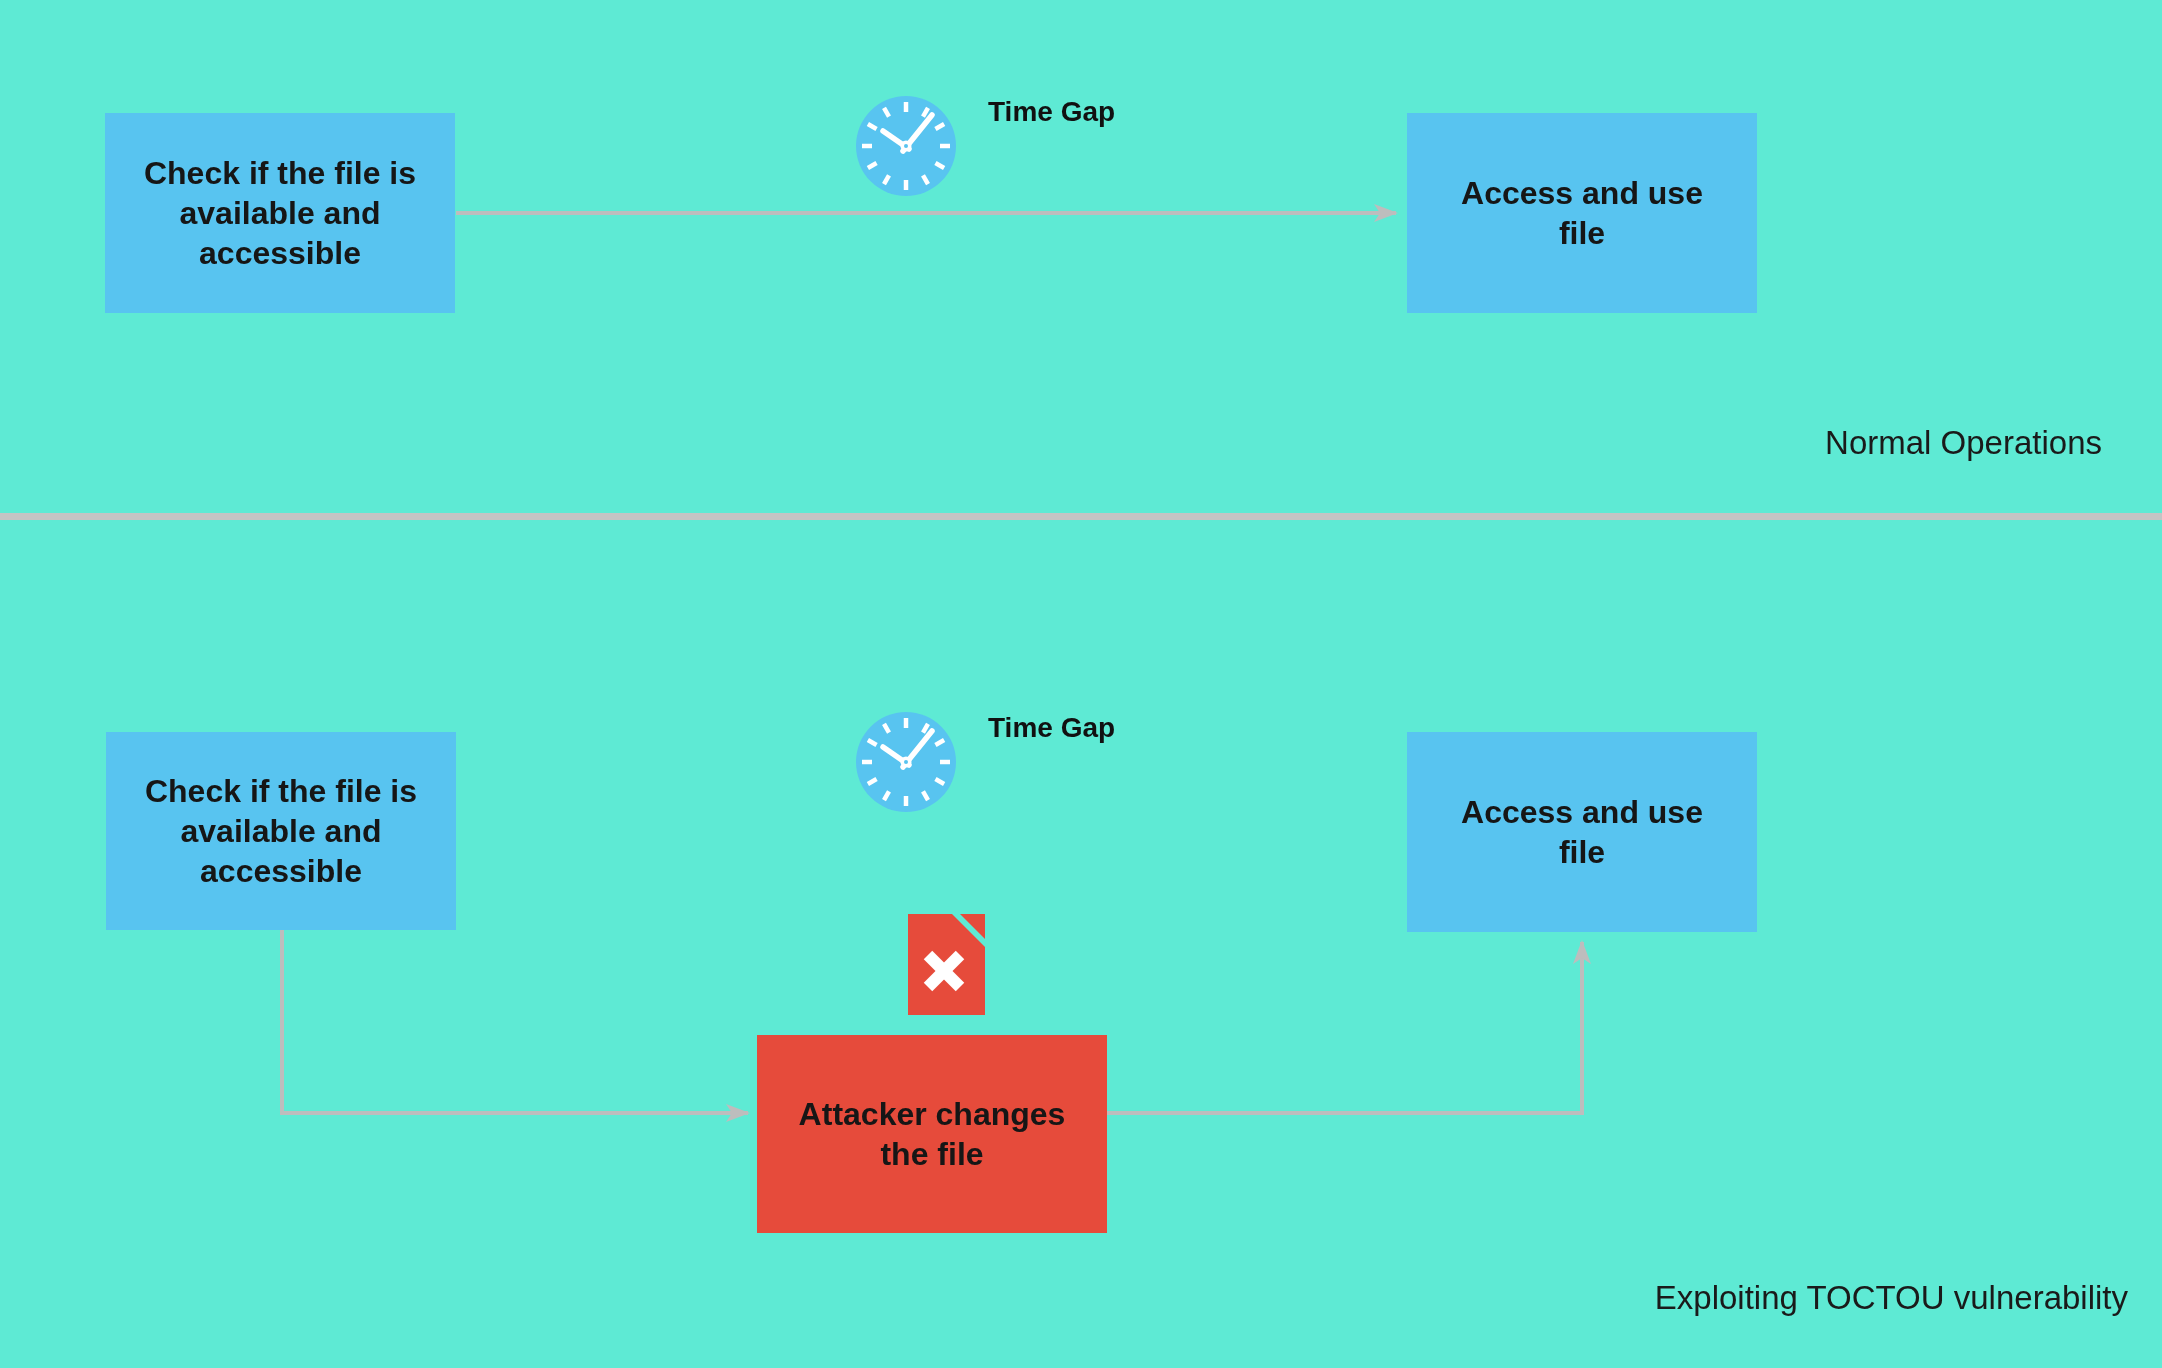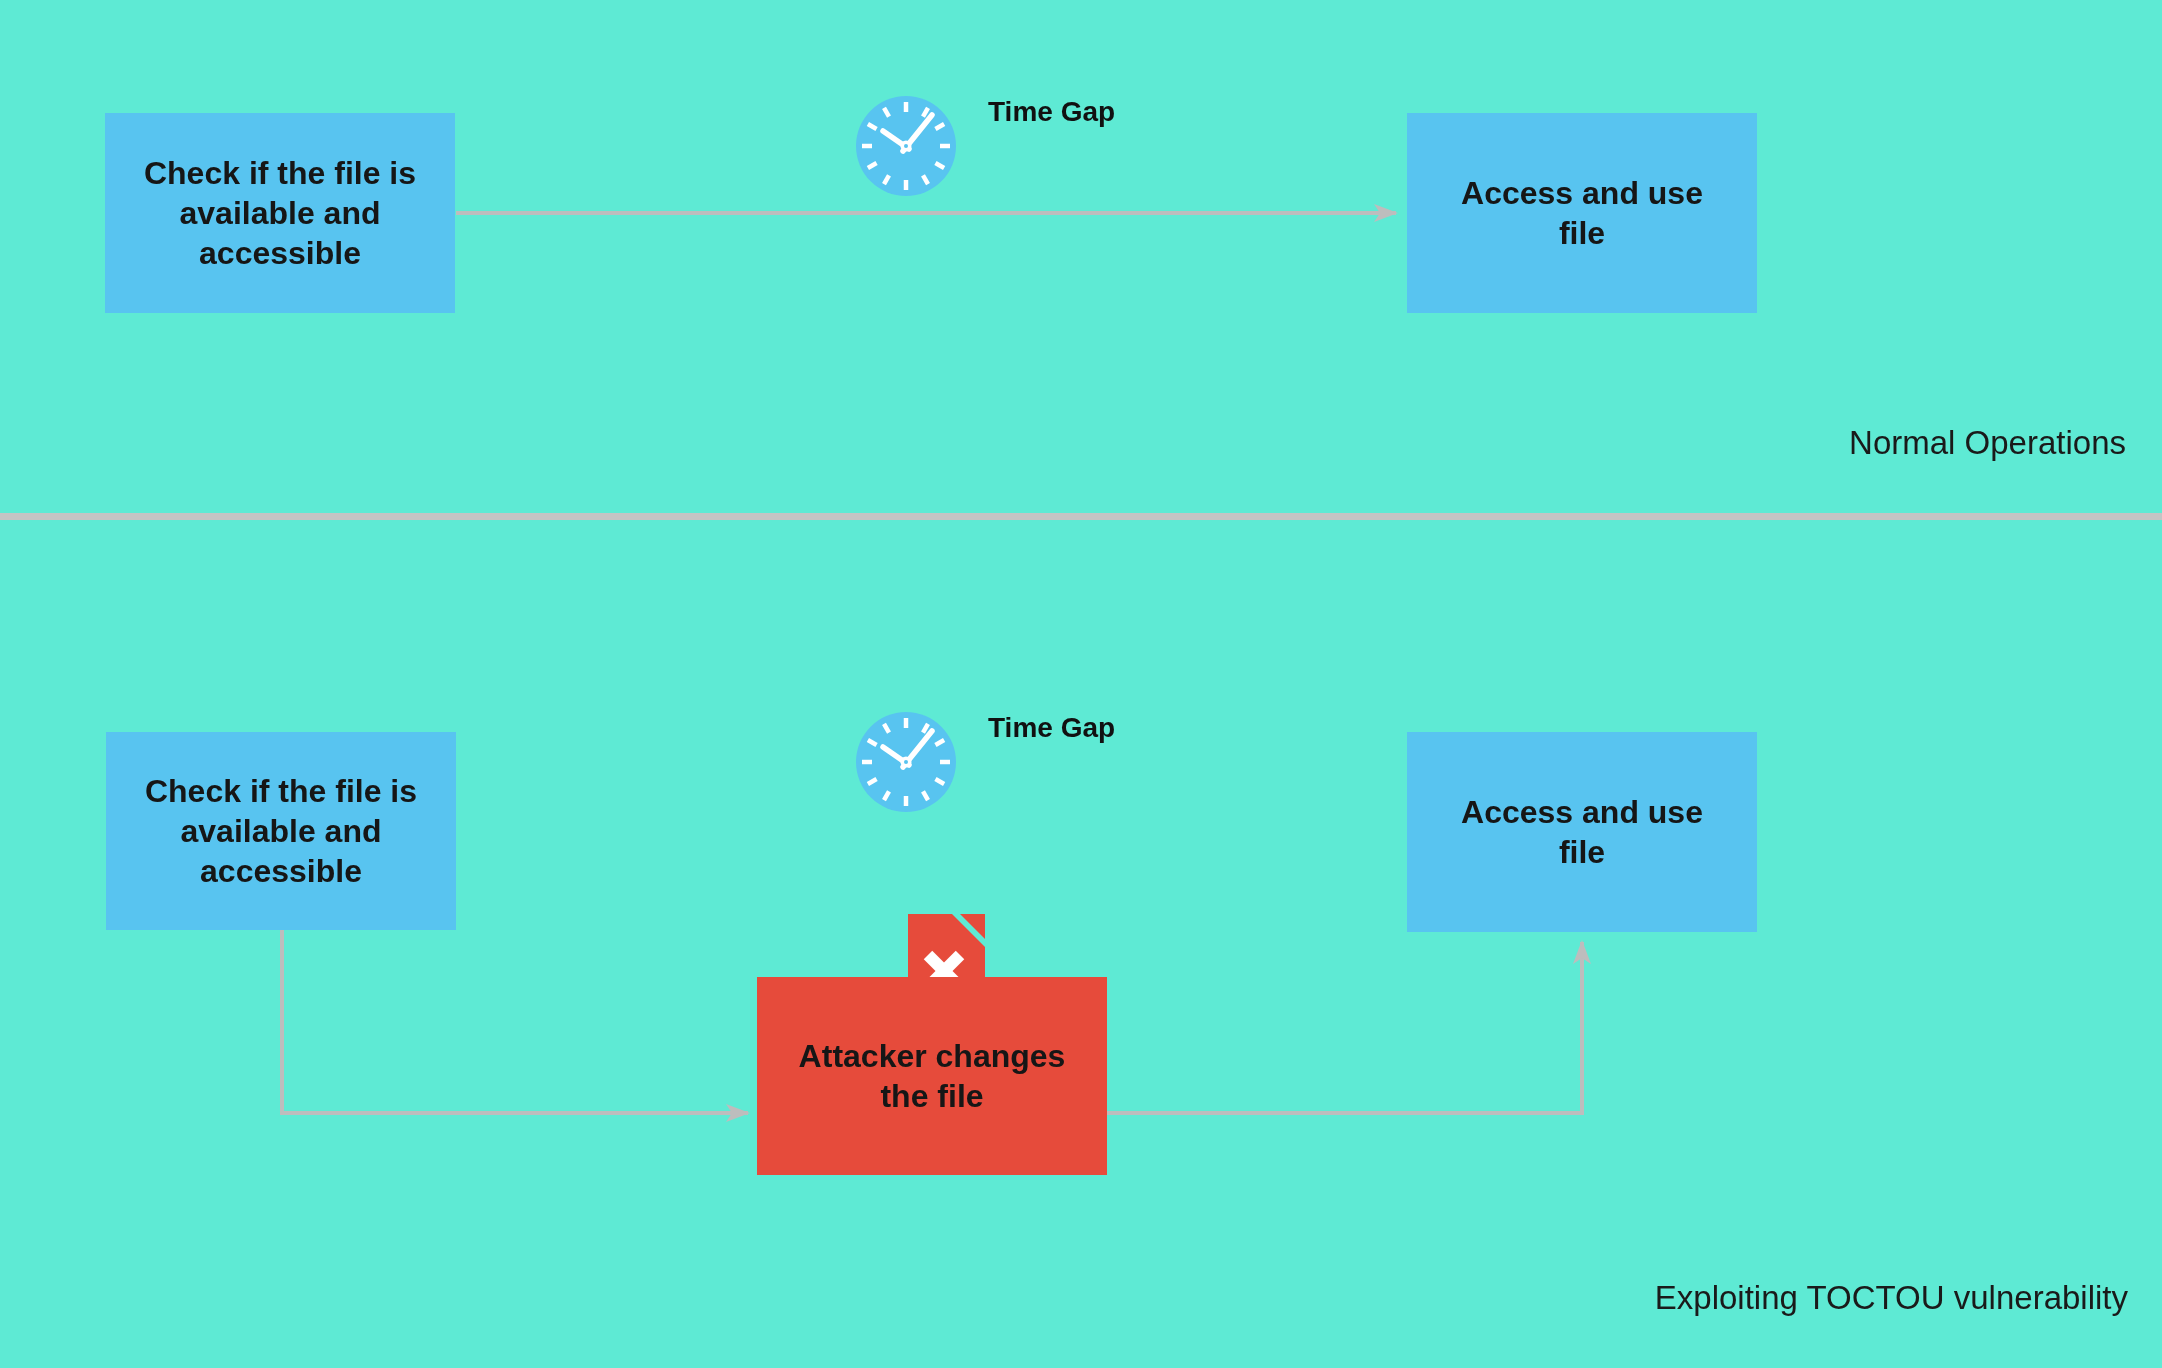--- a/index.html
+++ b/index.html
@@ -67,21 +67,21 @@
     background:#C4C4C4;
   }
 
   .caption {
     position:absolute;
     font-size:33px;
     font-weight:400;
     color:#1a1a1a;
     white-space:nowrap;
   }
-  .caption.normal   { top:424px;  right:36px; }
+  .caption.normal   { top:424px;  right:60px; }
   .caption.exploit  { top:1279px; right:34px; }
 </style>
 </head>
 <body>
 
 <div class="canvas">
 
   <svg class="connectors" viewBox="0 0 2162 1368" xmlns="http://www.w3.org/2000/svg">
     <defs>
       <marker id="arrow" markerUnits="userSpaceOnUse" markerWidth="28" markerHeight="22" refX="22" refY="10" orient="auto">
@@ -179,21 +179,21 @@
 
   <svg class="fileicon" viewBox="0 0 77 101" xmlns="http://www.w3.org/2000/svg">
     <path d="M0,0 L44,0 L77,33 L77,101 L0,101 Z" fill="#E64B3B"></path>
     <path d="M52,0 L77,0 L77,25 Z" fill="#E64B3B"></path>
     <g stroke="#ffffff" stroke-width="12" stroke-linecap="butt">
       <line x1="20" y1="41" x2="52" y2="73"></line>
       <line x1="52" y1="41" x2="20" y2="73"></line>
     </g>
   </svg>
 
-  <div class="node red" style="left:757px; top:977px; height:198px;">
+  <div class="node red" style="left:757px; top:1035px; height:198px;">
     <div class="node-label">
       <div>Attacker changes</div>
       <div>the file</div>
     </div>
   </div>
 
   <div class="node blue" style="left:1407px; top:732px; height:200px;">
     <div class="node-label">
       <div>Access and use</div>
       <div>file</div>

